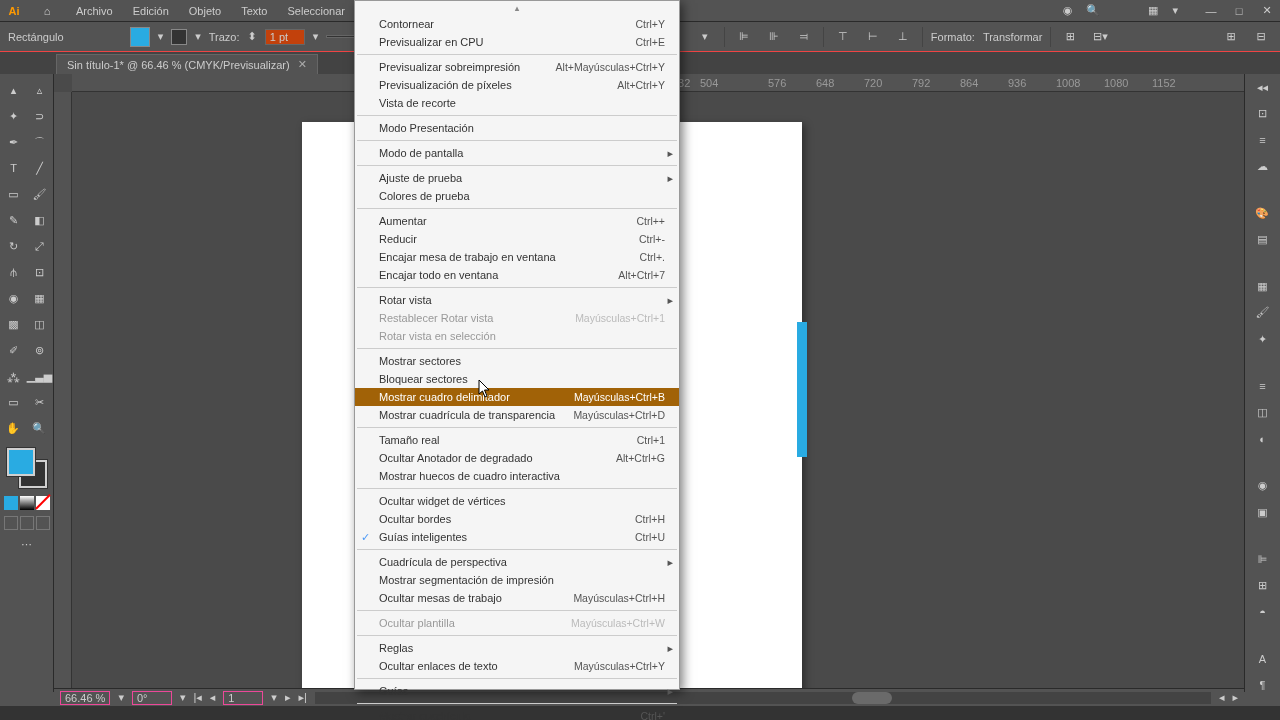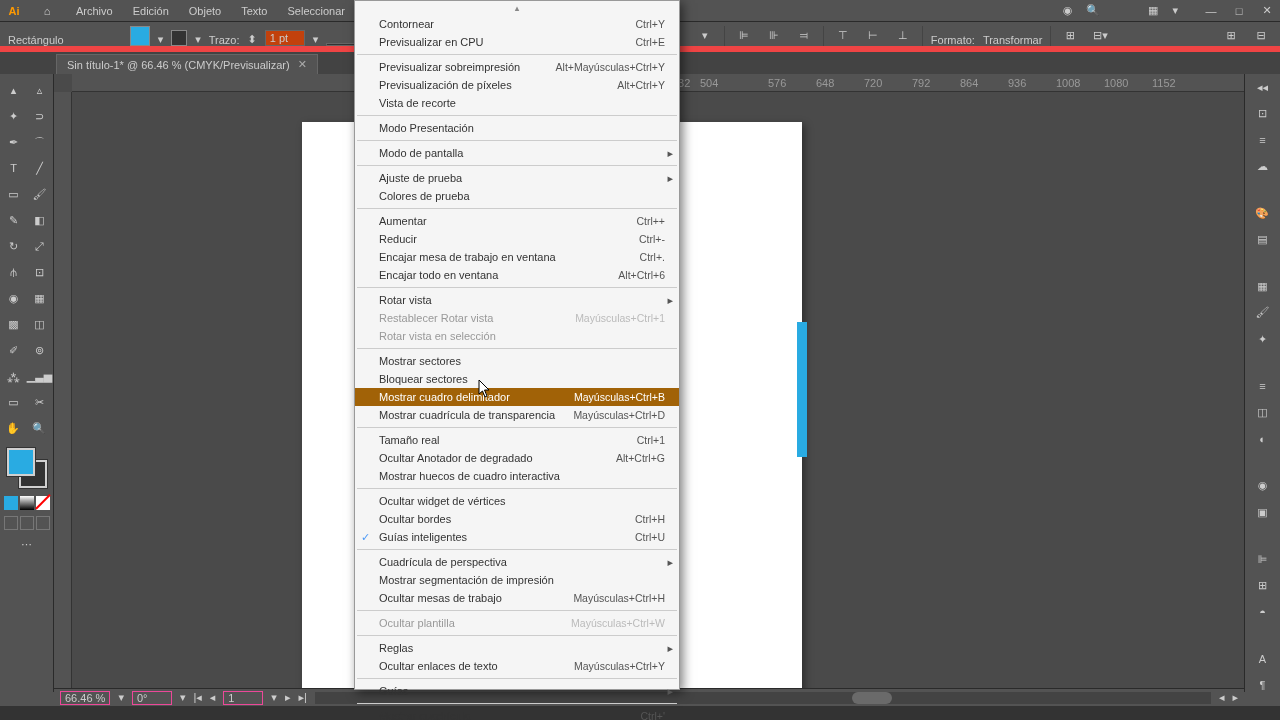--- a/index.html
+++ b/index.html
@@ -10,21 +10,21 @@
 .menubar .logo { width: 20px; height: 20px; margin: 0 4px; display:flex;align-items:center;justify-content:center;color:#ff9a00;font-weight:bold;}
 .menubar .home-icon { width: 22px; height: 22px; display:flex;align-items:center;justify-content:center;color:#ccc;margin:0 8px;}
 .menubar .menu-item { color: #ccc; padding: 0 10px; height: 100%; display:flex;align-items:center; cursor:pointer; }
 .menubar .menu-item.active { background: #333; color:#fff;}
 .menubar .spacer { flex:1; }
 .menubar .win-controls { display:flex; gap: 2px; margin-left: auto; }
 .menubar .win-btn { width: 26px; height: 18px; display:flex;align-items:center;justify-content:center;color:#ccc;}
 .menubar .right-icons { display:flex; gap:14px; margin-right:20px; color:#ccc; align-items:center;}
 
 
-.controlbar { height: 30px; background: #535353; display:flex; align-items:flex-end; padding: 0 8px; gap: 8px; border-bottom: 6px solid #ef4444;}
+.controlbar { height: 30px; background: #535353; display:flex; align-items:center; padding: 0 8px; gap: 8px; border-bottom: 1px solid #ef4444;}
 .controlbar .label { color:#ccc; }
 .controlbar .swatch { width:20px;height:20px; background:#29abe2; border:1px solid #888;}
 .controlbar .swatch2 { width:16px;height:16px; background:#333; border:1px solid #888;}
 .controlbar .field { background:#c2410c; color:#ccc; border:1px solid #666; padding:1px 4px; min-width:40px; display:inline-block;}
 .controlbar .drop { color:#ccc; display:flex;align-items:center;gap:4px;}
 .controlbar .iconbtn { width:22px;height:22px;display:flex;align-items:center;justify-content:center;color:#ccc;border:1px solid transparent;}
 .controlbar .sep { width:1px;height:20px;background:#444;}
 .controlbar .stroke-preview{width:60px;height:3px;background:#333;border:1px solid #666;}
 
 
@@ -323,21 +323,21 @@
       <div class="row">
         <span class="lbl">Reducir</span>
         <span class="sc">Ctrl+-</span>
       </div>
       <div class="row">
         <span class="lbl">Encajar mesa de trabajo en ventana</span>
         <span class="sc">Ctrl+.</span>
       </div>
       <div class="row">
         <span class="lbl">Encajar todo en ventana</span>
-        <span class="sc">Alt+Ctrl+6</span>
+        <span class="sc">Alt+Ctrl+7</span>
       </div>
       <div class="sep"></div>
       <div class="row">
         <span class="lbl">Rotar vista</span>
         <span class="arrow">▸</span>
       </div>
       <div class="row disabled">
         <span class="lbl">Restablecer Rotar vista</span>
         <span class="sc">Mayúsculas+Ctrl+1</span>
       </div>

